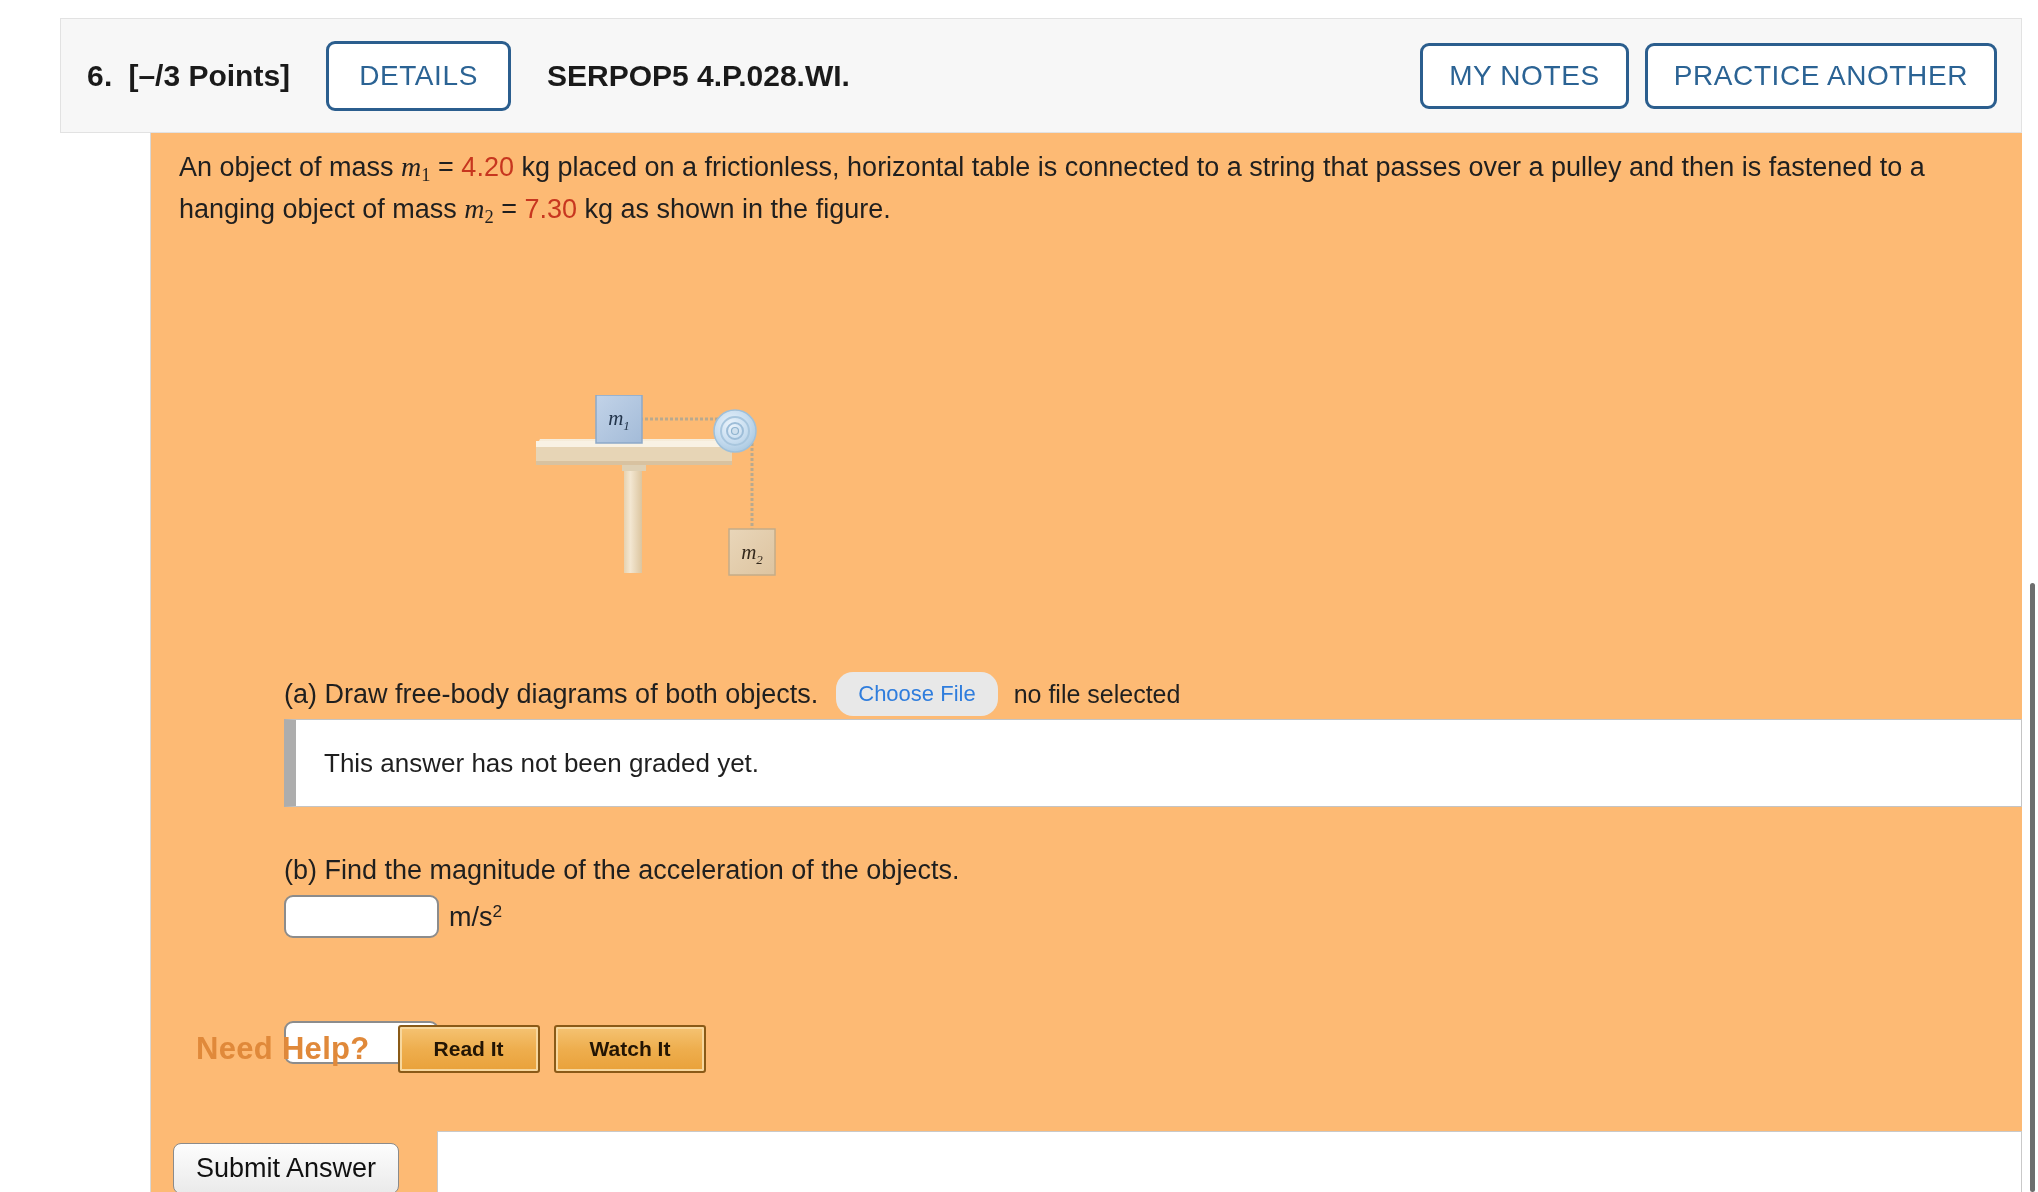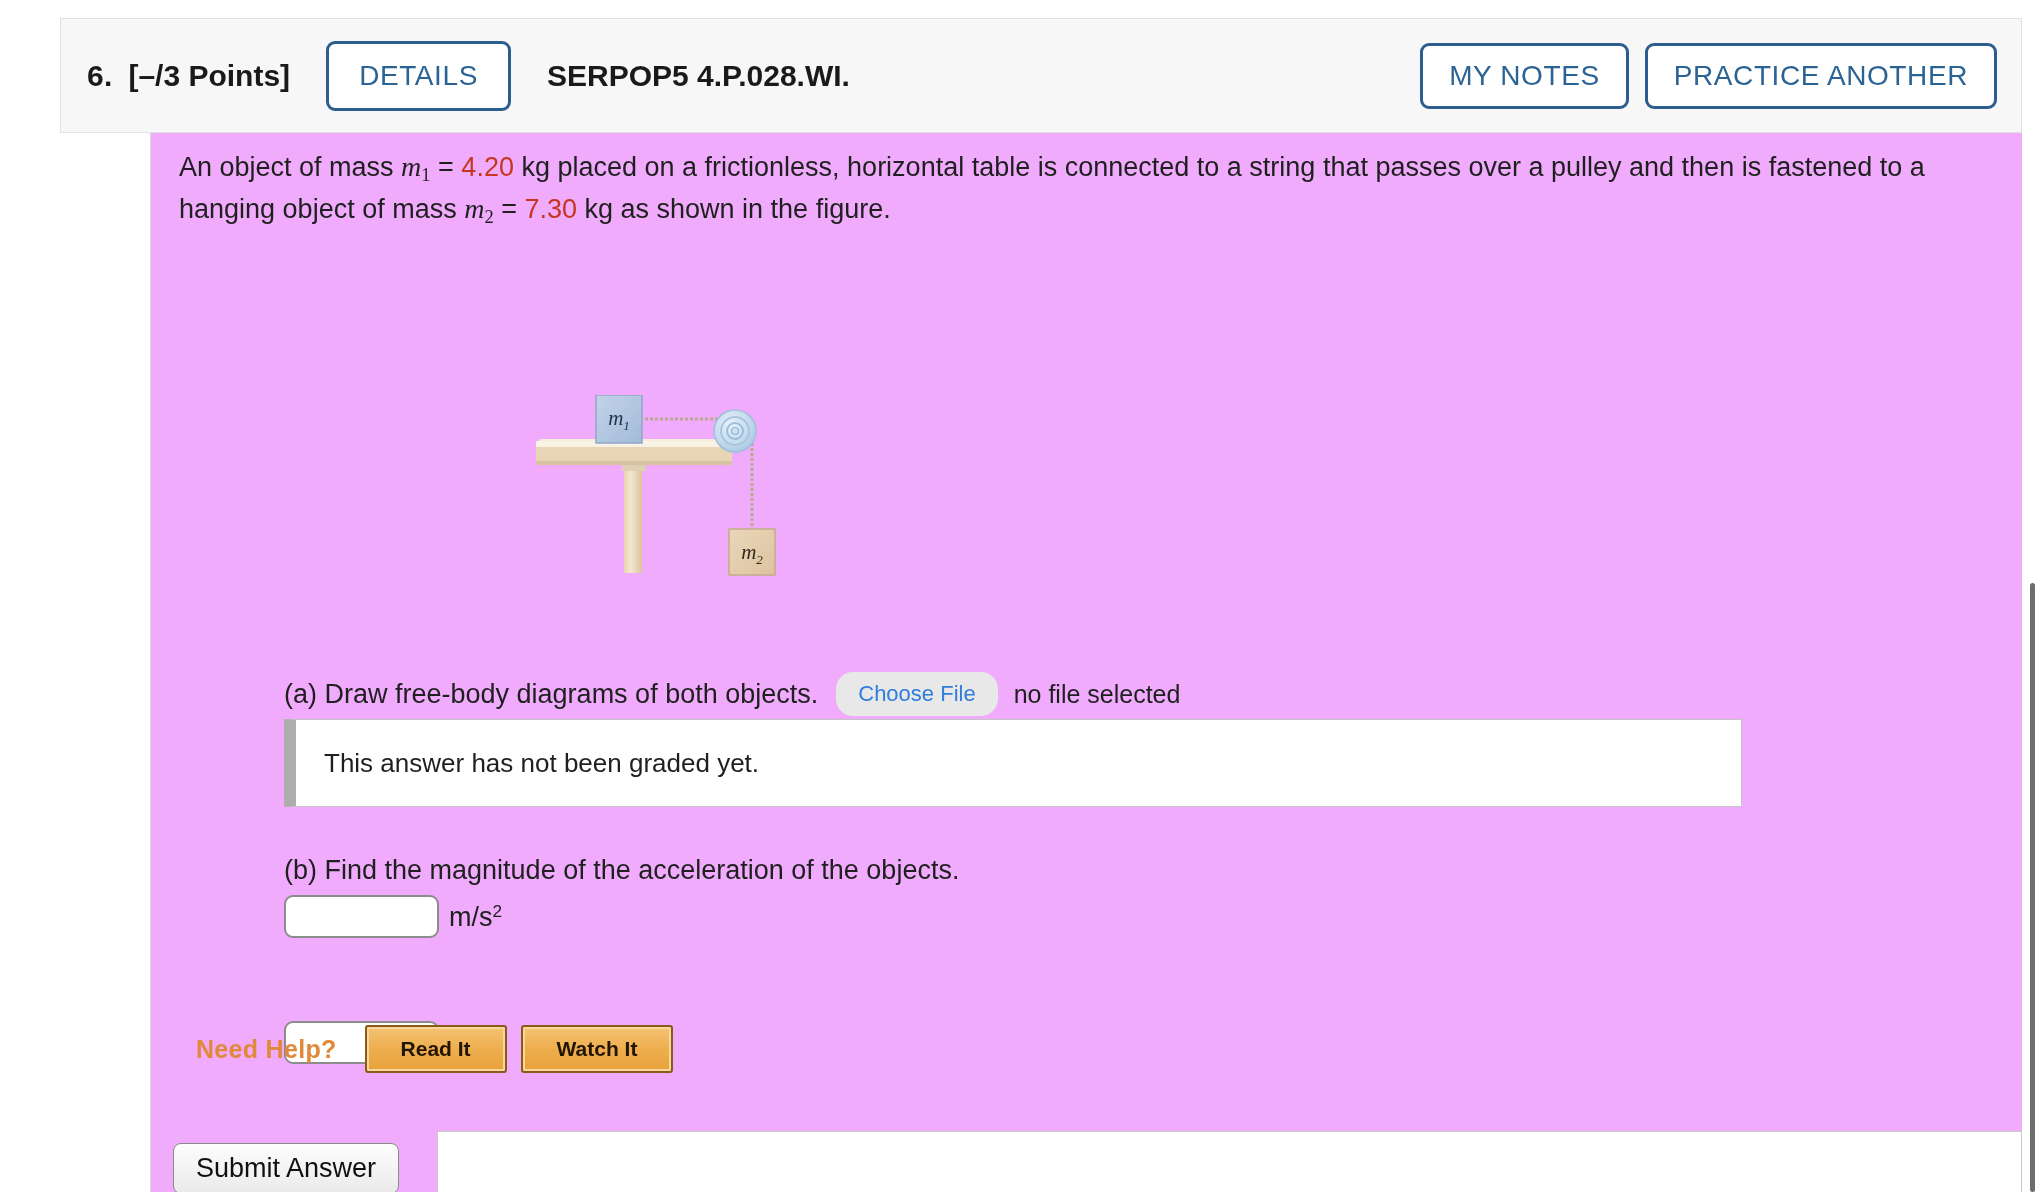--- a/index.html
+++ b/index.html
@@ -50,21 +50,21 @@
   .header-right {
     margin-left: auto; margin-right: 24px;
     display: flex; align-items: center; gap: 16px;
   }
 
   
   .qbody {
     position: absolute; left: 150px; top: 133px;
     width: 1872px; height: 1059px;
     border-left: 1px solid #d8d8d8;
-    background: #f0abfc;
+    background: #fdba74;
     padding-left: 21px;
   }
   .stem {
     position: absolute; left: 28px; top: 14px; width: 1800px;
     font-size: 27px; color: #1f1f1f; line-height: 1.45;
   }
   .red { color: #c7361f; }
   .mvar { font-style: italic; font-family: "Liberation Serif", serif; font-size:28px; }
   .sub { font-size: 0.66em; vertical-align: -0.28em; font-style: normal; }
   .sup { font-size: 0.64em; vertical-align: 0.52em; }
@@ -87,21 +87,21 @@
     margin-left: 18px;
     border: none;
     cursor: pointer;
     font-family: "Liberation Sans", sans-serif;
     white-space: nowrap;
   }
   .nofile { margin-left: 16px; font-size: 25px; color:#1f1f1f; }
 
   .graded-box {
     position: absolute; left: 133px; top: 586px;
-    width: 1458px; height: 88px;
+    width: 1738px; height: 88px;
     background: #ffffff;
     border: 1px solid #c4c4c4;
     border-left: 12px solid #adadad;
     display: flex; align-items: center;
   }
   .graded-text { font-size: 26px; color: #1f1f1f; padding-left: 28px; }
 
   .part-label {
     position: absolute; left: 133px;
     font-size: 27px; color: #1f1f1f; text-align: center;
@@ -118,21 +118,21 @@
     font-family: "Liberation Sans", sans-serif;
   }
   .unit { margin-left: 10px; font-size: 27px; color: #1f1f1f; }
 
   
   .need-help-row {
     position: absolute; left: 196px; top: 1025px;
     display: flex; align-items: center; gap: 14px;
   }
   .need-help-label {
-    color: #e0893a; font-size: 25px; font-weight: bold;
+    color: #e0893a; font-size: 31px; font-weight: bold;
     letter-spacing: 0.3px; margin-right: 14px;
   }
   .help-btn {
     background: linear-gradient(180deg,#f5c373 0%, #eeae4e 50%, #e9a13a 100%);
     border: 2px solid #8a5a17;
     border-radius: 3px;
     box-shadow: inset 0 0 0 2px #f7d79d;
     color: #231504;
     font-size: 21px; font-weight: bold;
     padding: 10px 34px;

